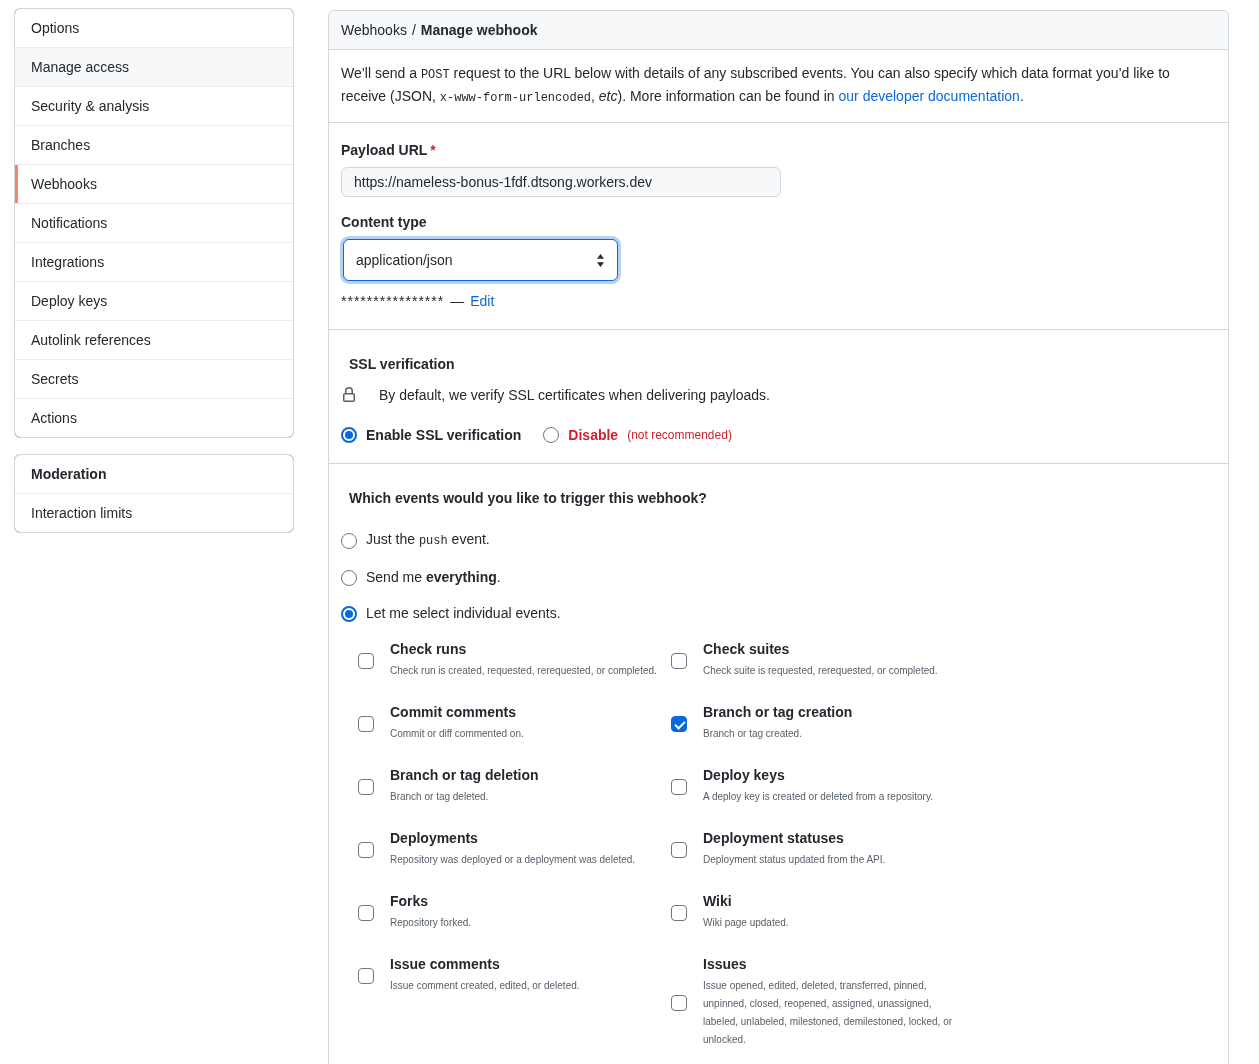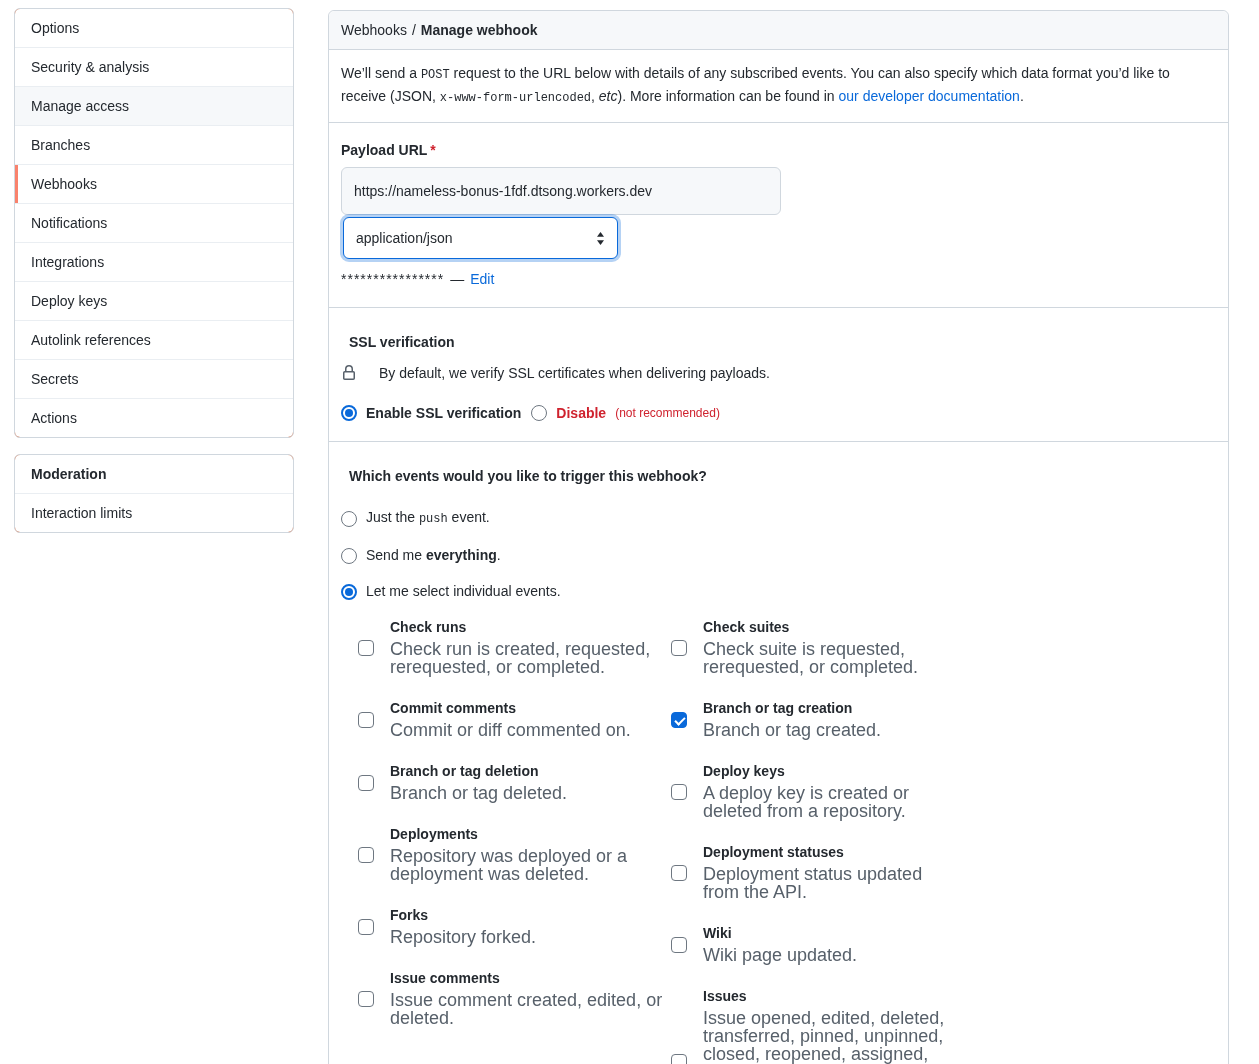--- a/index.html
+++ b/index.html
@@ -23,72 +23,72 @@
   .panel-header strong{font-weight:bold;}
 
   .panel-intro{padding:13px 12px;border-bottom:1px solid #d0d7de;line-height:21px;}
   code{font-family:"Liberation Mono","DejaVu Sans Mono",monospace;font-size:12px;}
   em{font-style:italic;}
   .link{color:#0969da;text-decoration:none;cursor:pointer;}
 
   .panel-form{padding:2px 12px 18px;border-bottom:1px solid #d0d7de;}
   .field-label{display:block;font-weight:bold;margin:16px 0 8px;line-height:18px;}
   .required{color:#cf222e;margin-left:3px;}
-  .url-input{display:block;width:440px;height:48px;box-sizing:border-box;padding:5px 12px;font-size:14px;font-family:inherit;color:#24292f;background:#f6f8fa;border:1px solid #d0d7de;border-radius:6px;outline:none;}
+  .url-input{display:block;width:440px;height:30px;box-sizing:border-box;padding:5px 12px;font-size:14px;font-family:inherit;color:#24292f;background:#f6f8fa;border:1px solid #d0d7de;border-radius:6px;outline:none;}
   .select{width:275px;height:42px;box-sizing:border-box;display:flex;align-items:center;justify-content:space-between;padding:0 12px;background:#fff;border:1px solid #0969da;border-radius:6px;box-shadow:0 0 0 3px rgba(9,105,218,0.3);cursor:pointer;margin:2px;}
   .secret-line{margin-top:10px;display:flex;align-items:center;gap:6px;line-height:20px;}
   .secret-mask{letter-spacing:1px;}
   .dash{color:#24292f;}
 
   .panel-ssl{padding:16px 12px 20px;border-bottom:1px solid #d0d7de;}
   .section-heading{font-size:14px;font-weight:bold;margin:8px;line-height:20px;}
   .ssl-note{margin-top:11px;display:flex;align-items:center;gap:22px;line-height:20px;}
   .lock-icon{flex:none;display:inline-flex;}
-  .ssl-radios{margin-top:22px;display:flex;align-items:center;gap:10px;}
+  .ssl-radios{margin-top:22px;display:flex;align-items:center;gap:22px;}
   .radio-row{display:flex;align-items:center;gap:9px;cursor:pointer;}
   .radio{width:16px;height:16px;border-radius:50%;border:1px solid #6e7781;background:#fff;box-sizing:border-box;position:relative;flex:none;cursor:pointer;}
   .radio.selected{border:2px solid #0969da;}
   .radio.selected::after{content:'';position:absolute;left:50%;top:50%;width:8px;height:8px;margin:-4px 0 0 -4px;border-radius:50%;background:#0969da;}
   .bold{font-weight:bold;}
   .danger{color:#cf222e;}
   .small-note{font-size:12px;}
 
   .panel-events{padding:16px 12px 24px;}
   .panel-events .section-heading{margin-bottom:21px;}
   .radio-option{display:flex;align-items:center;gap:9px;margin-bottom:15px;line-height:21px;}
   .events-grid{display:flex;margin:5px 0 0 17px;}
   .events-col{width:313px;}
   .events-col.col-right{width:300px;}
   .event-item{display:flex;align-items:center;gap:16px;margin-bottom:22px;}
   .checkbox{width:16px;height:16px;box-sizing:border-box;border:1px solid #6e7781;border-radius:4px;background:#fff;position:relative;flex:none;margin-top:2px;cursor:pointer;}
   .checkbox.checked{background:#0969da;border-color:#0969da;}
   .checkbox.checked::after{content:'';position:absolute;left:3px;top:4px;width:8px;height:4px;border:0 solid #fff;border-width:0 0 2px 2px;transform:rotate(-45deg);}
   .event-label{font-weight:bold;line-height:21px;}
-  .event-desc{font-size:18px;color:#57606a;line-height:18px;margin-top:2px;}
+  .event-desc{font-size:10px;color:#57606a;line-height:18px;margin-top:2px;}
   .col-left .event-desc{max-width:285px;}
   .col-right .event-desc{max-width:252px;}
 </style>
 </head>
 <body>
 
 <div class="page">
 
   <nav class="sidebar">
     <div class="side-box">
 
         <div class="side-item">
           <span>Options</span>
         </div>
 
-        <div class="side-item">
-          <span>Security &amp; analysis</span>
-        </div>
-
         <div class="side-item hover">
           <span>Manage access</span>
+        </div>
+
+        <div class="side-item">
+          <span>Security &amp; analysis</span>
         </div>
 
         <div class="side-item">
           <span>Branches</span>
         </div>
 
         <div class="side-item active">
           <span>Webhooks</span>
         </div>
 
@@ -139,20 +139,21 @@
     <section class="panel-intro">
       <span>We’ll send a </span><code>POST</code><span> request to the URL below with details of any subscribed events. You can also specify which data format you’d like to receive (JSON, </span><code>x-www-form-urlencoded</code><span>, </span><em>etc</em><span>). More information can be found in </span><a class="link">our developer documentation</a><span>.</span>
     </section>
 
     <section class="panel-form">
       <label class="field-label">
         <span>Payload URL</span><span class="required">*</span>
       </label>
       <input class="url-input" type="text" readonly="" value="https://nameless-bonus-1fdf.dtsong.workers.dev" style="">
 
+      <label class="field-label">Content type</label>
       <div class="select">
         <span>application/json</span>
         <svg width="9" height="13" viewBox="0 0 9 13">
             <path d="M4.5 0L8 4.8H1L4.5 0z" fill="#24292f"></path>
             <path d="M4.5 13L1 8.2h7L4.5 13z" fill="#24292f"></path>
           </svg>
       </div>
 
       <div class="secret-line">
         <span class="secret-mask">****************</span>

